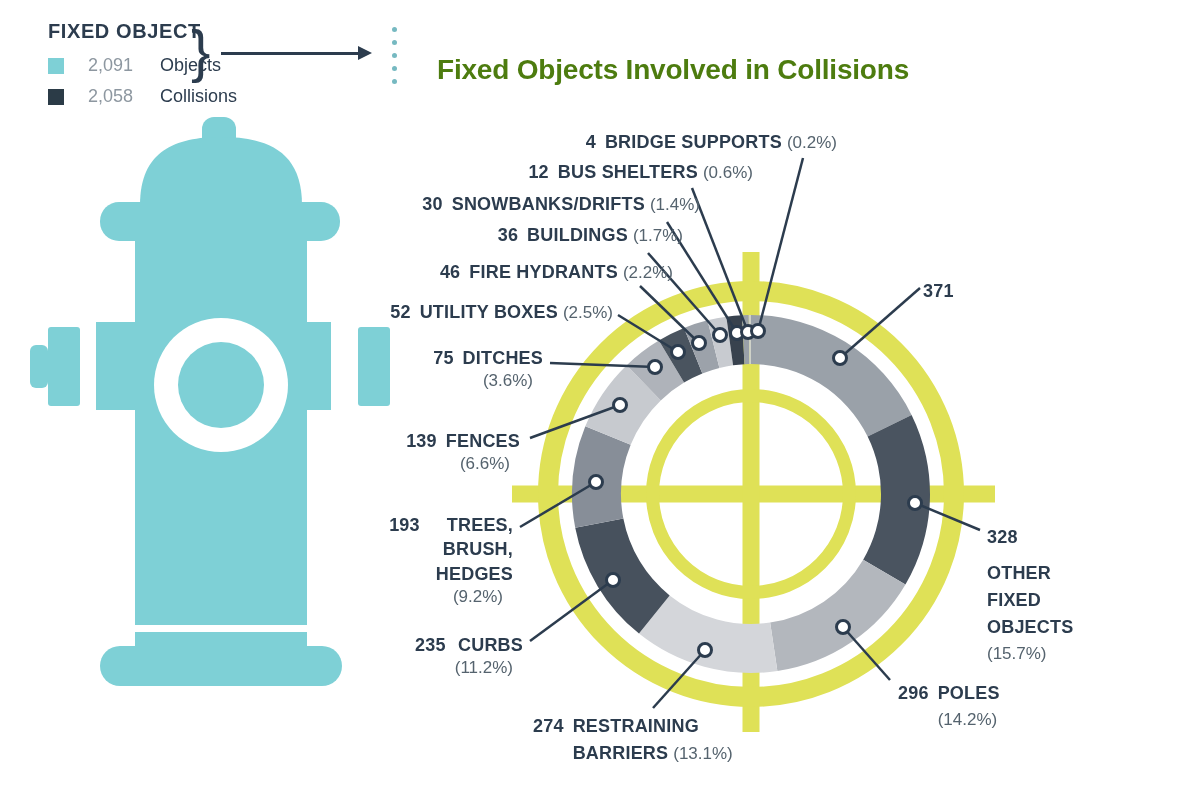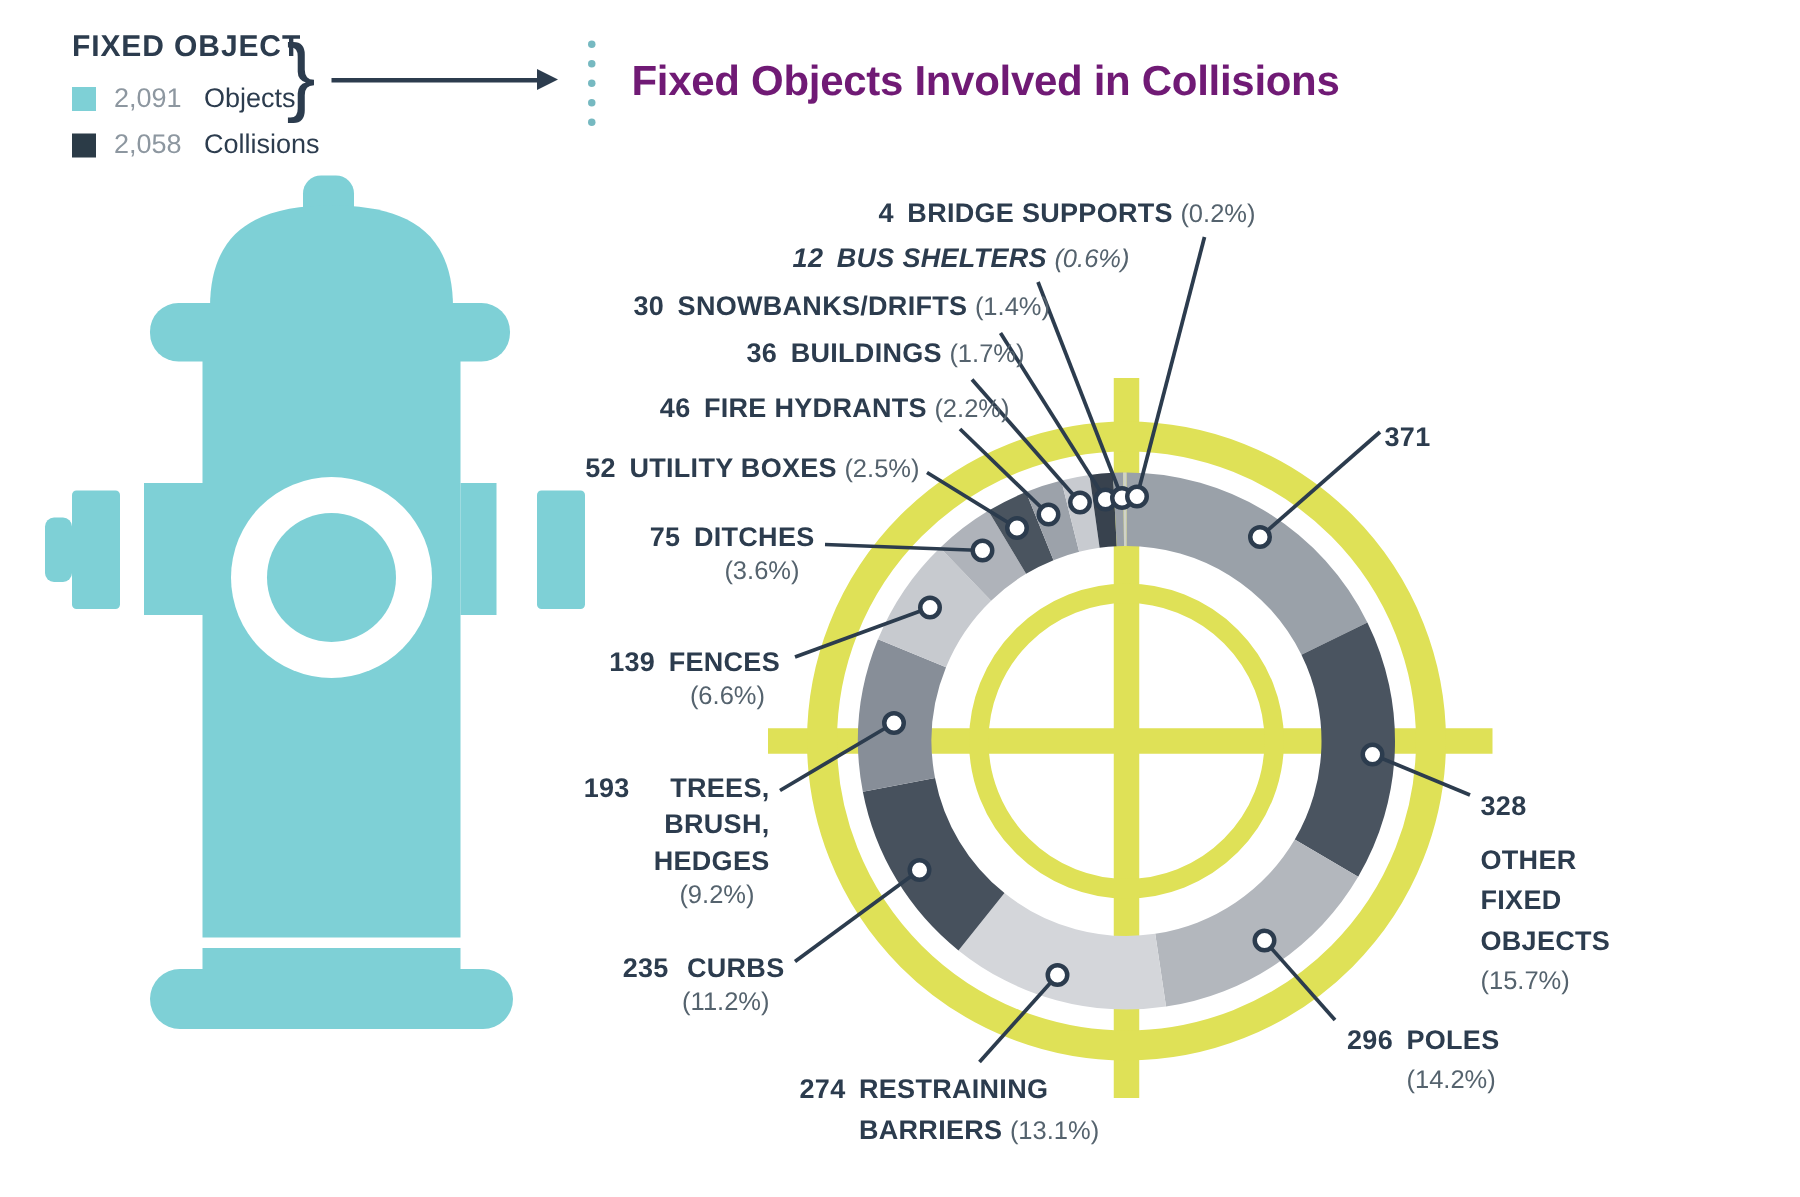--- a/index.html
+++ b/index.html
@@ -5,37 +5,37 @@
   :root{
     --navy:#2c3c4e; --teal:#7ed0d6; --yellow:#dfe157; --pct:#55636e; --numgray:#8d97a0;
   }
   html,body{margin:0;padding:0;background:#fff;}
   .page{position:relative;width:1200px;height:798px;background:#fff;overflow:hidden;
         font-family:"Liberation Sans",sans-serif;}
   svg{position:absolute;left:0;top:0;}
   
   .legend-title{position:absolute;left:48px;top:20px;font-size:20px;font-weight:bold;
                 color:var(--navy);letter-spacing:.6px;}
-  .legend-row{position:absolute;left:48px;display:flex;align-items:center;gap:12px;
+  .legend-row{position:absolute;left:48px;display:flex;align-items:center;gap:24px;
               font-size:18px;}
   .legend-row .swatch{width:16px;height:16px;display:inline-block;}
   .legend-row .val{color:var(--numgray);min-width:48px;}
   .legend-row .lab{color:var(--navy);}
   .row-objects{top:55px;} .row-collisions{top:86px;}
   .brace{position:absolute;left:191px;top:10px;font-size:58px;line-height:82px;
          color:var(--navy);font-weight:400;}
   .arrow-line{position:absolute;left:221px;top:52px;width:140px;height:3px;background:var(--navy);}
   .arrow-head{position:absolute;left:358px;top:46px;width:0;height:0;
               border-top:7px solid transparent;border-bottom:7px solid transparent;
               border-left:14px solid var(--navy);}
   .dots{position:absolute;left:392px;top:27px;display:flex;flex-direction:column;gap:8px;}
   .dots span{width:5px;height:5px;border-radius:50%;background:#76b9c1;display:block;}
   
-  .title{position:absolute;left:421px;top:38px;margin:0;font-size:28px;font-weight:bold;
-         color:#701a75;letter-spacing:-.2px;}
+  .title{position:absolute;left:421px;top:38px;margin:16px;font-size:28px;font-weight:bold;
+         color:#4d7c0f;letter-spacing:-.2px;}
   
   .hydrant{position:absolute;left:25px;top:115px;color:var(--teal);}
   
   .lbl{position:absolute;white-space:nowrap;display:flex;gap:9px;color:var(--navy);
        font-weight:bold;font-size:18px;line-height:1.35;letter-spacing:.2px;}
   .lbl.right{line-height:1.5;}
   .lbl .nm{display:block;}
   .lbl.left{justify-content:flex-end;}
   .lbl.left .nm{text-align:right;}
   .lbl.right .nm{text-align:left;}
@@ -213,21 +213,21 @@
         <span class="nm">
           <div>BUILDINGS<span class="pct inline-pct">(1.7%)</span></div>
         </span>
       </div>
       <div class="lbl left" style="right: 500px; top: 192px;">
         <span class="num">30</span>
         <span class="nm">
           <div>SNOWBANKS/DRIFTS<span class="pct inline-pct">(1.4%)</span></div>
         </span>
       </div>
-      <div class="lbl left" style="right: 447px; top: 160px; font-style: italic;">
+      <div class="lbl left" style="right: 447px; top: 160px;">
         <span class="num">12</span>
         <span class="nm">
           <div>BUS SHELTERS<span class="pct inline-pct">(0.6%)</span></div>
         </span>
       </div>
       <div class="lbl left" style="right: 363px; top: 130px;">
         <span class="num">4</span>
         <span class="nm">
           <div>BRIDGE SUPPORTS<span class="pct inline-pct">(0.2%)</span></div>
         </span>

